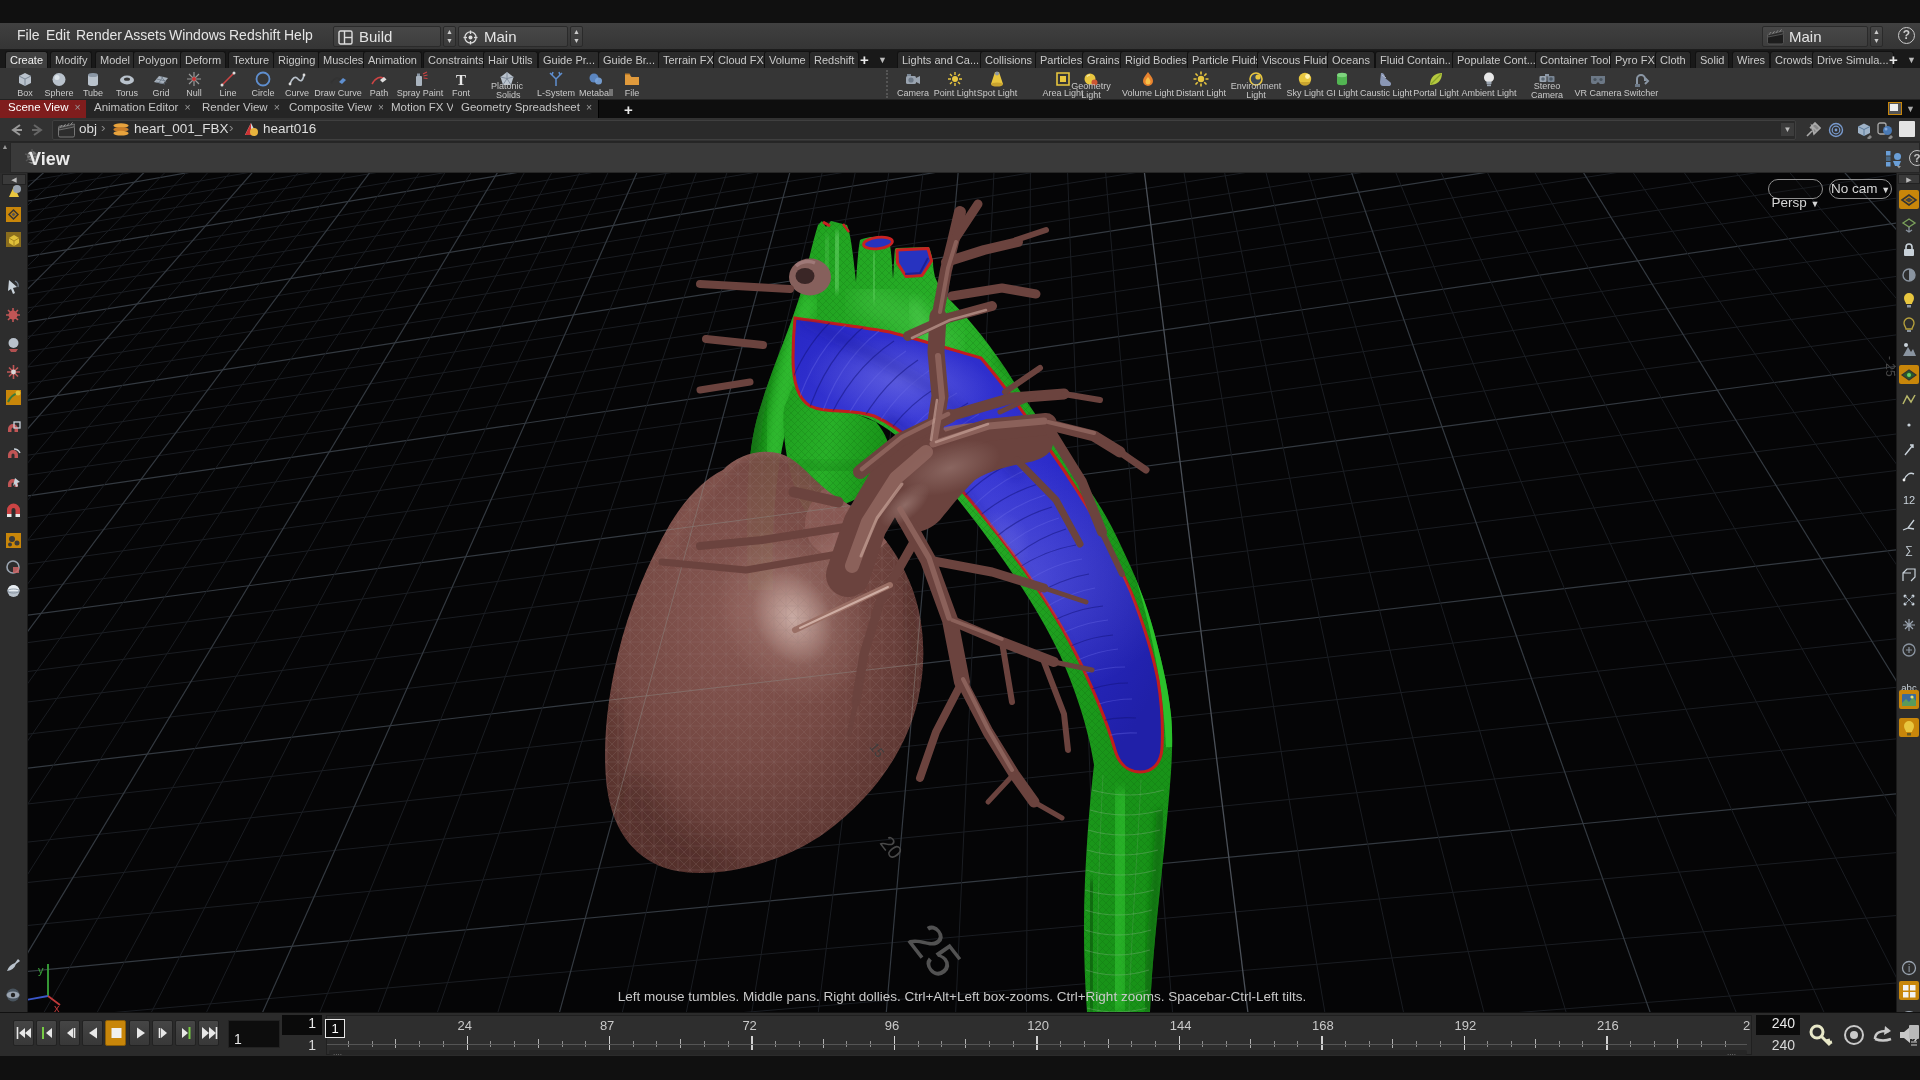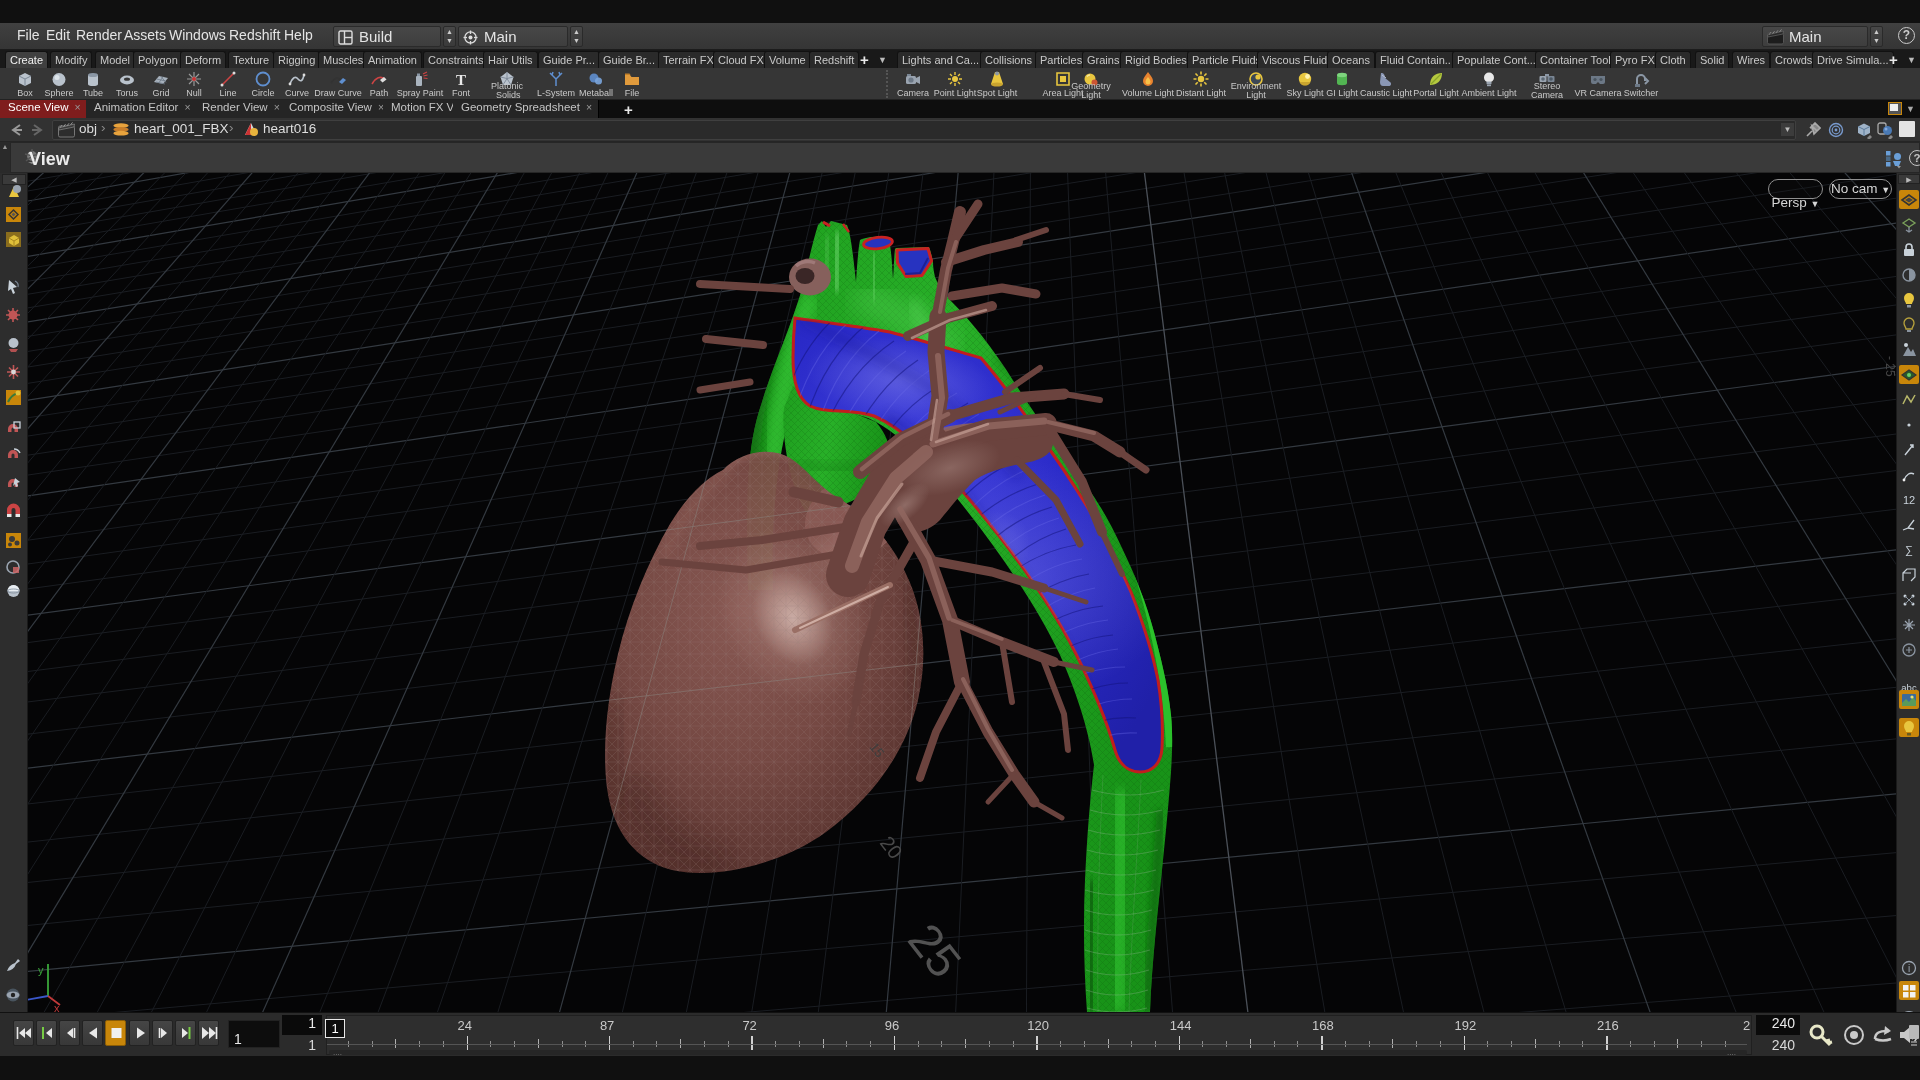--- a/index.html
+++ b/index.html
@@ -1100,20 +1100,21 @@
  <path d="M48,996 L60,1005" stroke="#c03a3a"></path>
 </g>
 <text x="38" y="974" font-size="11" fill="#3aa63a">y</text>
 <text x="10" y="1004" font-size="11" fill="#3a57c9">z</text>
 <text x="54" y="1012" font-size="11" fill="#c03a3a">x</text>
 
 </g>
     </svg>
 <div class="abs pill" style="left:1768px;top:179px;width:55px;padding-top:15px">Persp <span style="font-size:9px">▼</span></div>
 <div class="abs pill" style="left:1829px;top:179px;width:63px;padding-top:1px">No cam <span style="font-size:9px">▼</span></div>
+<div class="abs" id="helptext">Left mouse tumbles. Middle pans. Right dollies. Ctrl+Alt+Left box-zooms. Ctrl+Right zooms. Spacebar-Ctrl-Left tilts.</div>
 <div class="abs" id="playbar">
       <div class="pbtn" style="left:13px;"><svg width="19" height="24" viewBox="0 0 19 22">
           <path d="M3.5 5 v12" stroke="#e8e8e8" stroke-width="1.6"></path>
           <path d="M11 6 L5 11 L11 16 Z M17 6 L11 11 L17 16 Z" fill="#e8e8e8"></path>
         </svg></div>
       <div class="pbtn" style="left:36px;"><svg width="19" height="24" viewBox="0 0 19 22">
           <path d="M6 5 v12" stroke="#77cc44" stroke-width="2"></path>
           <path d="M15 6 L9 11 L15 16 Z" fill="#e8e8e8"></path>
         </svg></div>
       <div class="pbtn" style="left:59px;"><svg width="19" height="24" viewBox="0 0 19 22">

